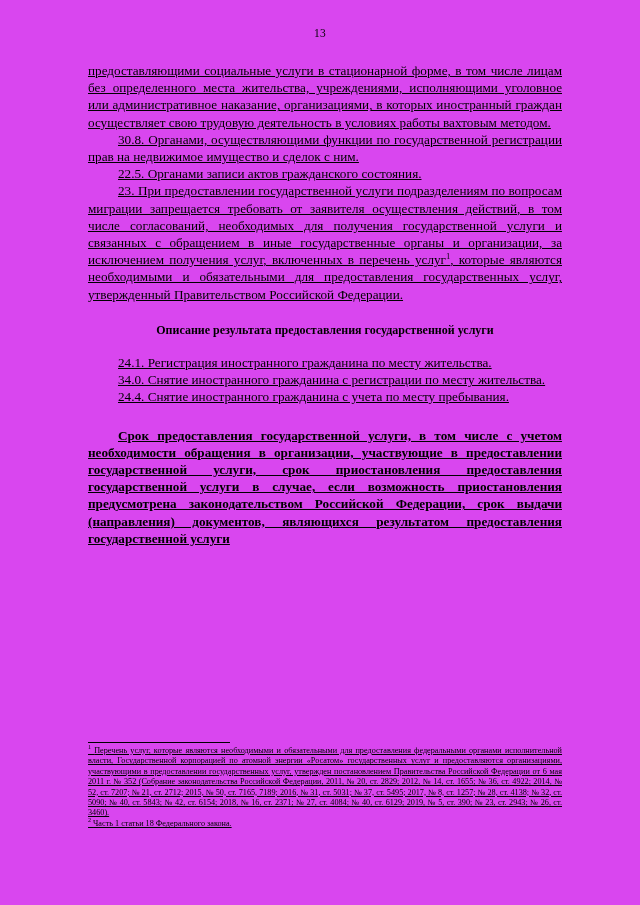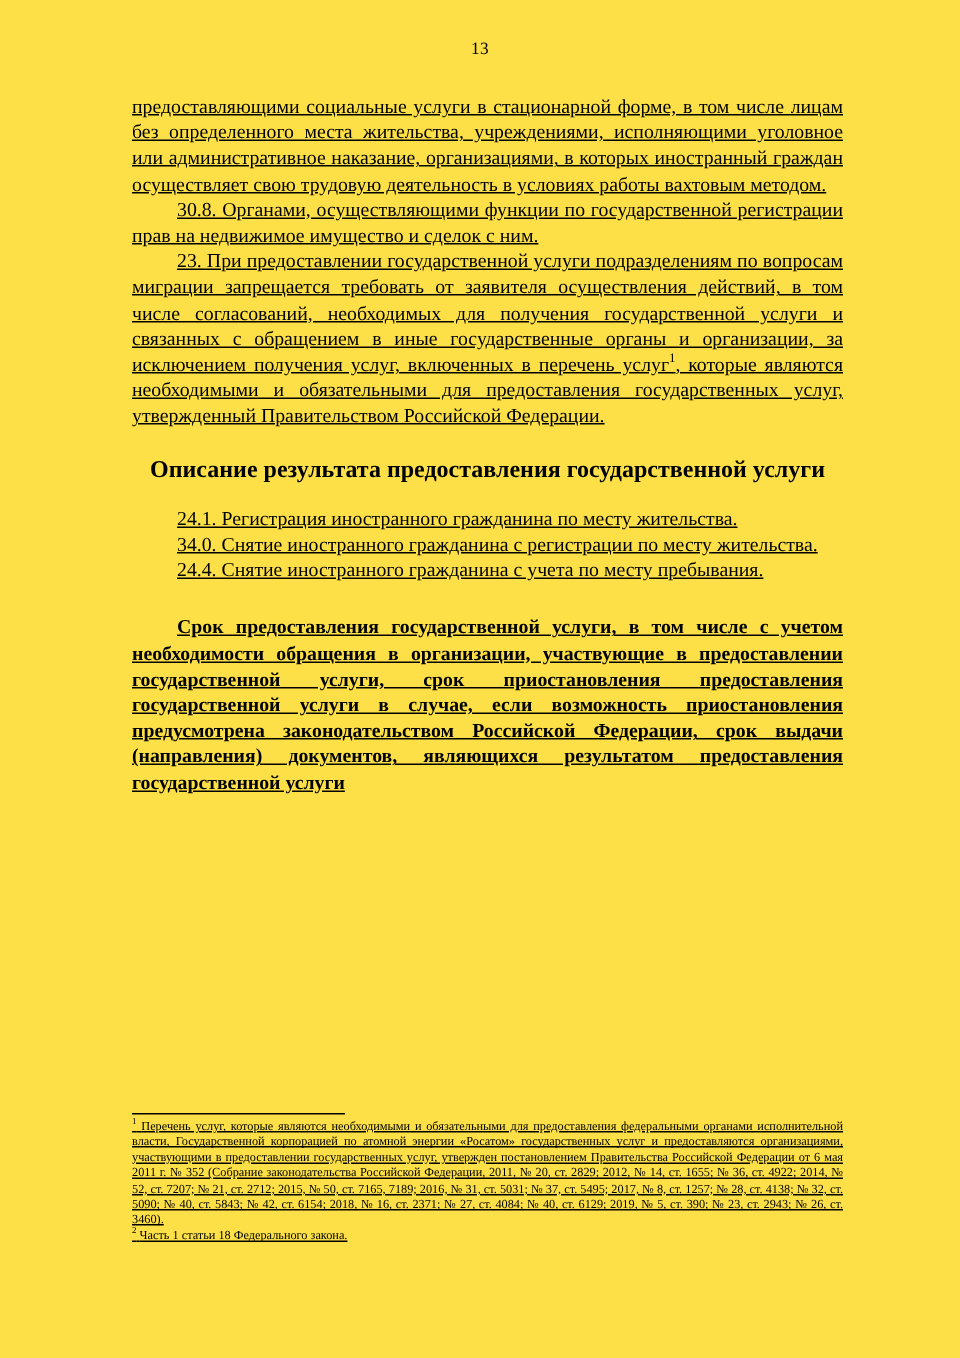--- a/index.html
+++ b/index.html
@@ -14,21 +14,21 @@
     overflow: hidden;
     font-family: "Liberation Serif", "DejaVu Serif", serif;
     color: #000000;
     -webkit-font-smoothing: none;
   }
 
   .page {
     position: relative;
     width: 640px;
     height: 905px;
-    background: #fde047;
+    background: #d946ef;
     box-sizing: border-box;
     padding: 0;
   }
 
   .page-number {
     position: absolute;
     top: 28px;
     left: 0;
     width: 640px;
     text-align: center;
@@ -58,21 +58,21 @@
   p.indent {
     text-indent: 30px;
   }
 
   p.noindent {
     text-indent: 0;
   }
 
   .heading {
     margin: 0;
-    font-size: 16px;
+    font-size: 12px;
     line-height: 17.2px;
     font-weight: bold;
     text-align: center;
     text-indent: 0;
   }
 
   p.bold {
     font-weight: bold;
     text-indent: 30px;
   }
@@ -124,20 +124,21 @@
 <div class="page">
 
   <div class="page-number">13</div>
 
   <div class="content">
 
     <p class="noindent">предоставляющими социальные услуги в стационарной форме, в том числе лицам без определенного места жительства, учреждениями, исполняющими уголовное или административное наказание, организациями, в которых иностранный граждан осуществляет свою трудовую деятельность в условиях работы вахтовым методом.</p>
 
     <p class="indent">30.8. Органами, осуществляющими функции по государственной регистрации прав на недвижимое имущество и сделок с ним.</p>
 
+    <p class="indent">22.5. Органами записи актов гражданского состояния.</p>
 
     <p class="indent"><span>23. При предоставлении государственной услуги подразделениям по вопросам миграции запрещается требовать от заявителя осуществления действий, в том числе согласований, необходимых для получения государственной услуги и связанных с обращением в иные государственные органы и организации, за исключением получения услуг, включенных в перечень услуг</span><sup>1</sup><span>, которые являются необходимыми и обязательными для предоставления государственных услуг, утвержденный Правительством Российской Федерации.</span></p>
 
     <div class="gap-lg"></div>
 
     <div class="heading">Описание результата предоставления государственной услуги</div>
 
     <div class="gap-md"></div>
 
 

